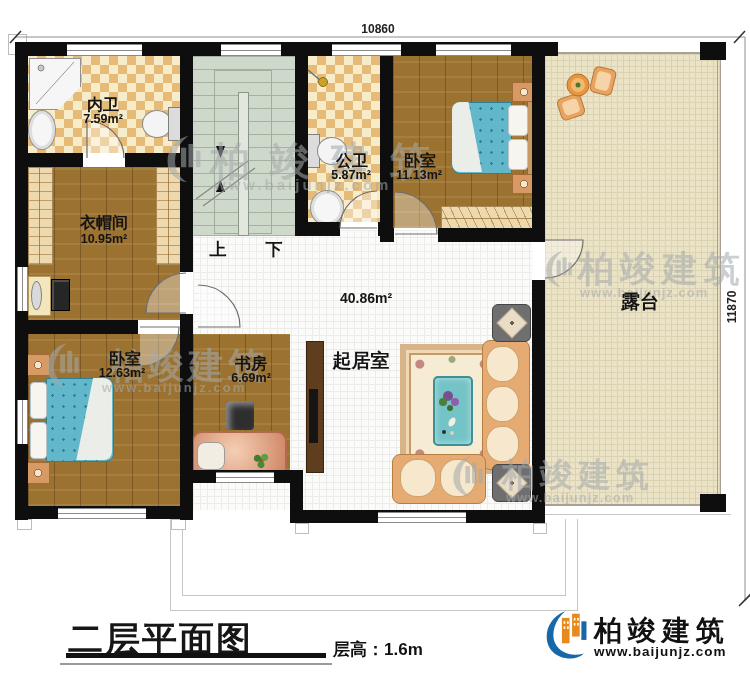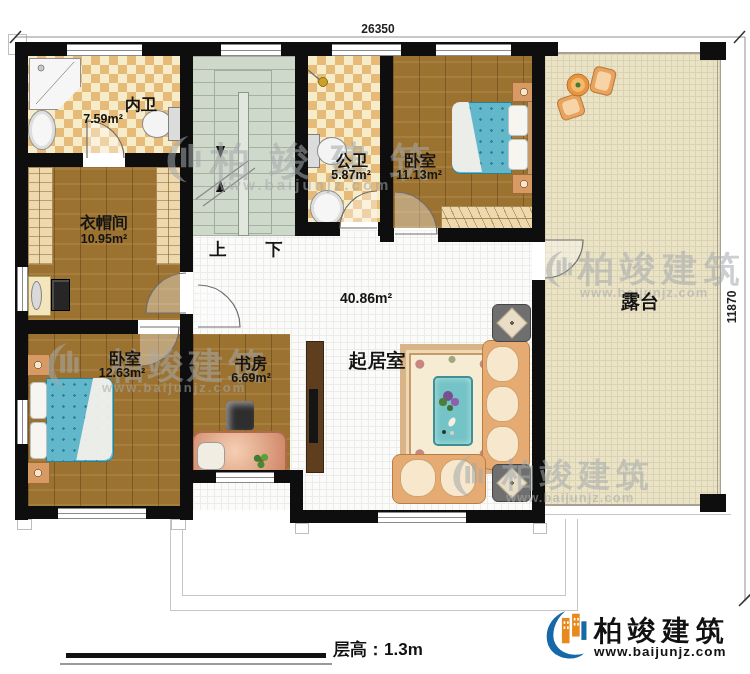--- a/index.html
+++ b/index.html
@@ -277,44 +277,45 @@
     <svg width="32" height="50" viewBox="0 0 48 66" style="position:absolute;left:0;top:3px;">
       <path d="M30,2 C13,6 2,20 2,36 C2,52 14,62 28,64 C18,58 12,48 12,36 C12,22 19,10 30,2 Z" fill="#a4a9ac"></path>
       <rect x="20" y="18" width="7" height="26" fill="#a4a9ac"></rect>
         <rect x="30" y="13" width="7" height="31" fill="#a4a9ac"></rect>
         <rect x="40" y="22" width="6" height="22" fill="#a4a9ac"></rect>
     </svg>
     <div class="wm-text" style="left:50px;top:5px;font-size:33px;letter-spacing:5px;">柏竣建筑</div>
     <div class="wm-url" style="left:54px;top:42px;font-size:13px;letter-spacing:1px;">www.baijunjz.com</div>
   </div>
 
-  <div class="abs rname" style="left:103px;top:95px;margin-left:38px;">内卫</div>
+  <div class="abs rname" style="left:103px;top:95px;">内卫</div>
   <div class="abs rarea" style="left:103px;top:112px;">7.59m²</div>
   <div class="abs rname" style="left:352px;top:151px;">公卫</div>
   <div class="abs rarea" style="left:351px;top:168px;">5.87m²</div>
   <div class="abs rname" style="left:420px;top:151px;">卧室</div>
   <div class="abs rarea" style="left:419px;top:168px;">11.13m²</div>
   <div class="abs rname" style="left:104px;top:213px;">衣帽间</div>
   <div class="abs rarea" style="left:104px;top:232px;">10.95m²</div>
   <div class="abs rname" style="left:125px;top:349px;">卧室</div>
   <div class="abs rarea" style="left:122px;top:366px;">12.63m²</div>
   <div class="abs rname" style="left:251px;top:354px;">书房</div>
   <div class="abs rarea" style="left:251px;top:371px;">6.69m²</div>
   <div class="abs rarea" style="left:366px;top:290px;font-size:14px;">40.86m²</div>
-  <div class="abs rname" style="left:377px;top:348px;font-size:19px;">起居室</div>
+  <div class="abs rname" style="left:361px;top:348px;font-size:19px;">起居室</div>
   <div class="abs rname" style="left:640px;top:289px;font-size:19px;">露台</div>
   <div class="abs rname" style="left:218px;top:238px;font-size:17px;">上</div>
   <div class="abs rname" style="left:274px;top:238px;font-size:17px;">下</div>
 
-  <div class="abs dim" style="left:352px;top:22px;width:52px;">26350</div>
+  <div class="abs dim" style="left:352px;top:22px;width:52px;">10860</div>
   <div class="abs dim" style="left:700px;top:300px;width:64px;transform:rotate(-90deg);">11870</div>
 
+  <div class="abs f-title" style="left:68px;top:616px;">二层平面图</div>
   <div class="abs" style="left:66px;top:653px;width:260px;height:5px;background:#111;"></div>
   <div class="abs" style="left:60px;top:663px;width:272px;height:2px;background:#9a9a9a;"></div>
-  <div class="abs f-info" style="left:333px;top:638px;">层高：1.3m</div>
+  <div class="abs f-info" style="left:333px;top:638px;">层高：1.6m</div>
   <svg class="abs" width="44" height="56" viewBox="0 0 52 62" style="left:545px;top:606px;">
     <path d="M24,4 C10,9 2,21 2,34 C2,50 14,60 30,60 C36,60 42,58 46,54 C32,58 18,54 12,42 C7,32 11,14 24,4 Z" fill="#1768a8"></path>
     <rect x="20" y="12" width="9" height="30" fill="#e8891d"></rect>
     <rect x="32" y="7" width="9" height="27" fill="#e8891d"></rect>
     <rect x="43" y="16" width="6" height="22" fill="#1768a8"></rect>
     <rect x="22" y="16" width="2" height="3" fill="#fff"></rect>
       <rect x="26" y="16" width="2" height="3" fill="#fff"></rect>
     <rect x="22" y="22" width="2" height="3" fill="#fff"></rect>
       <rect x="26" y="22" width="2" height="3" fill="#fff"></rect>
     <rect x="34" y="12" width="2" height="3" fill="#fff"></rect>

